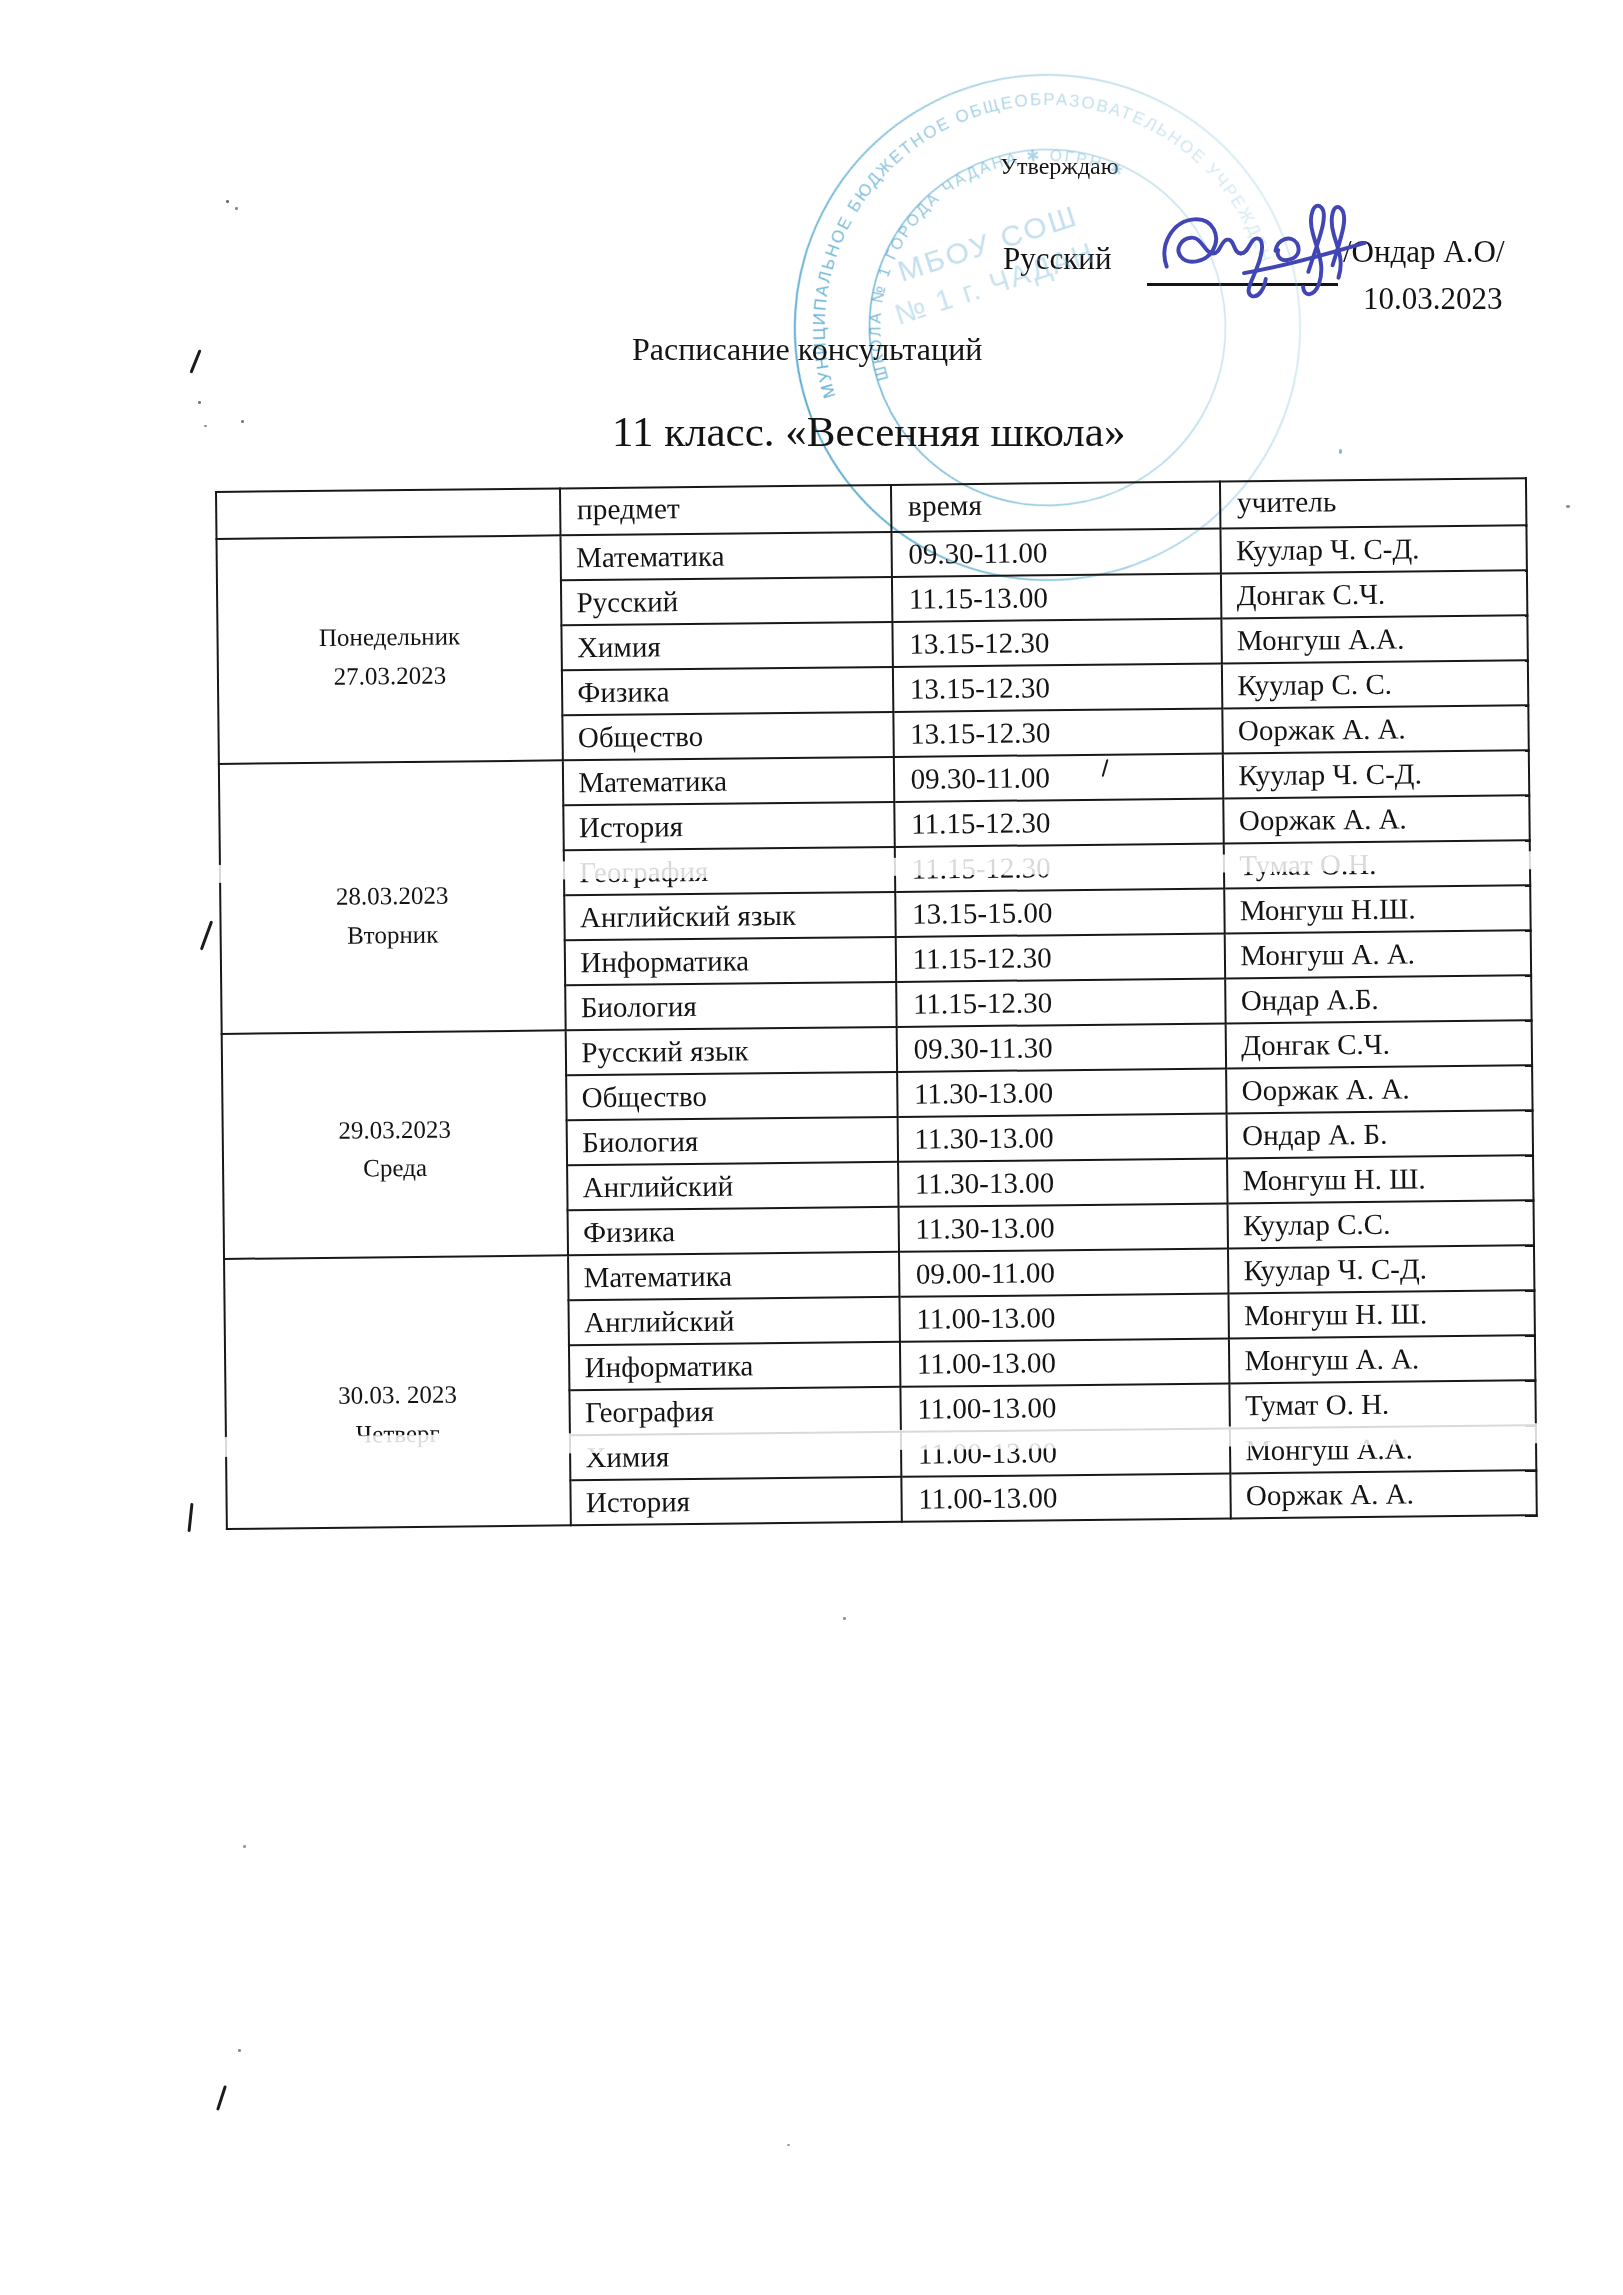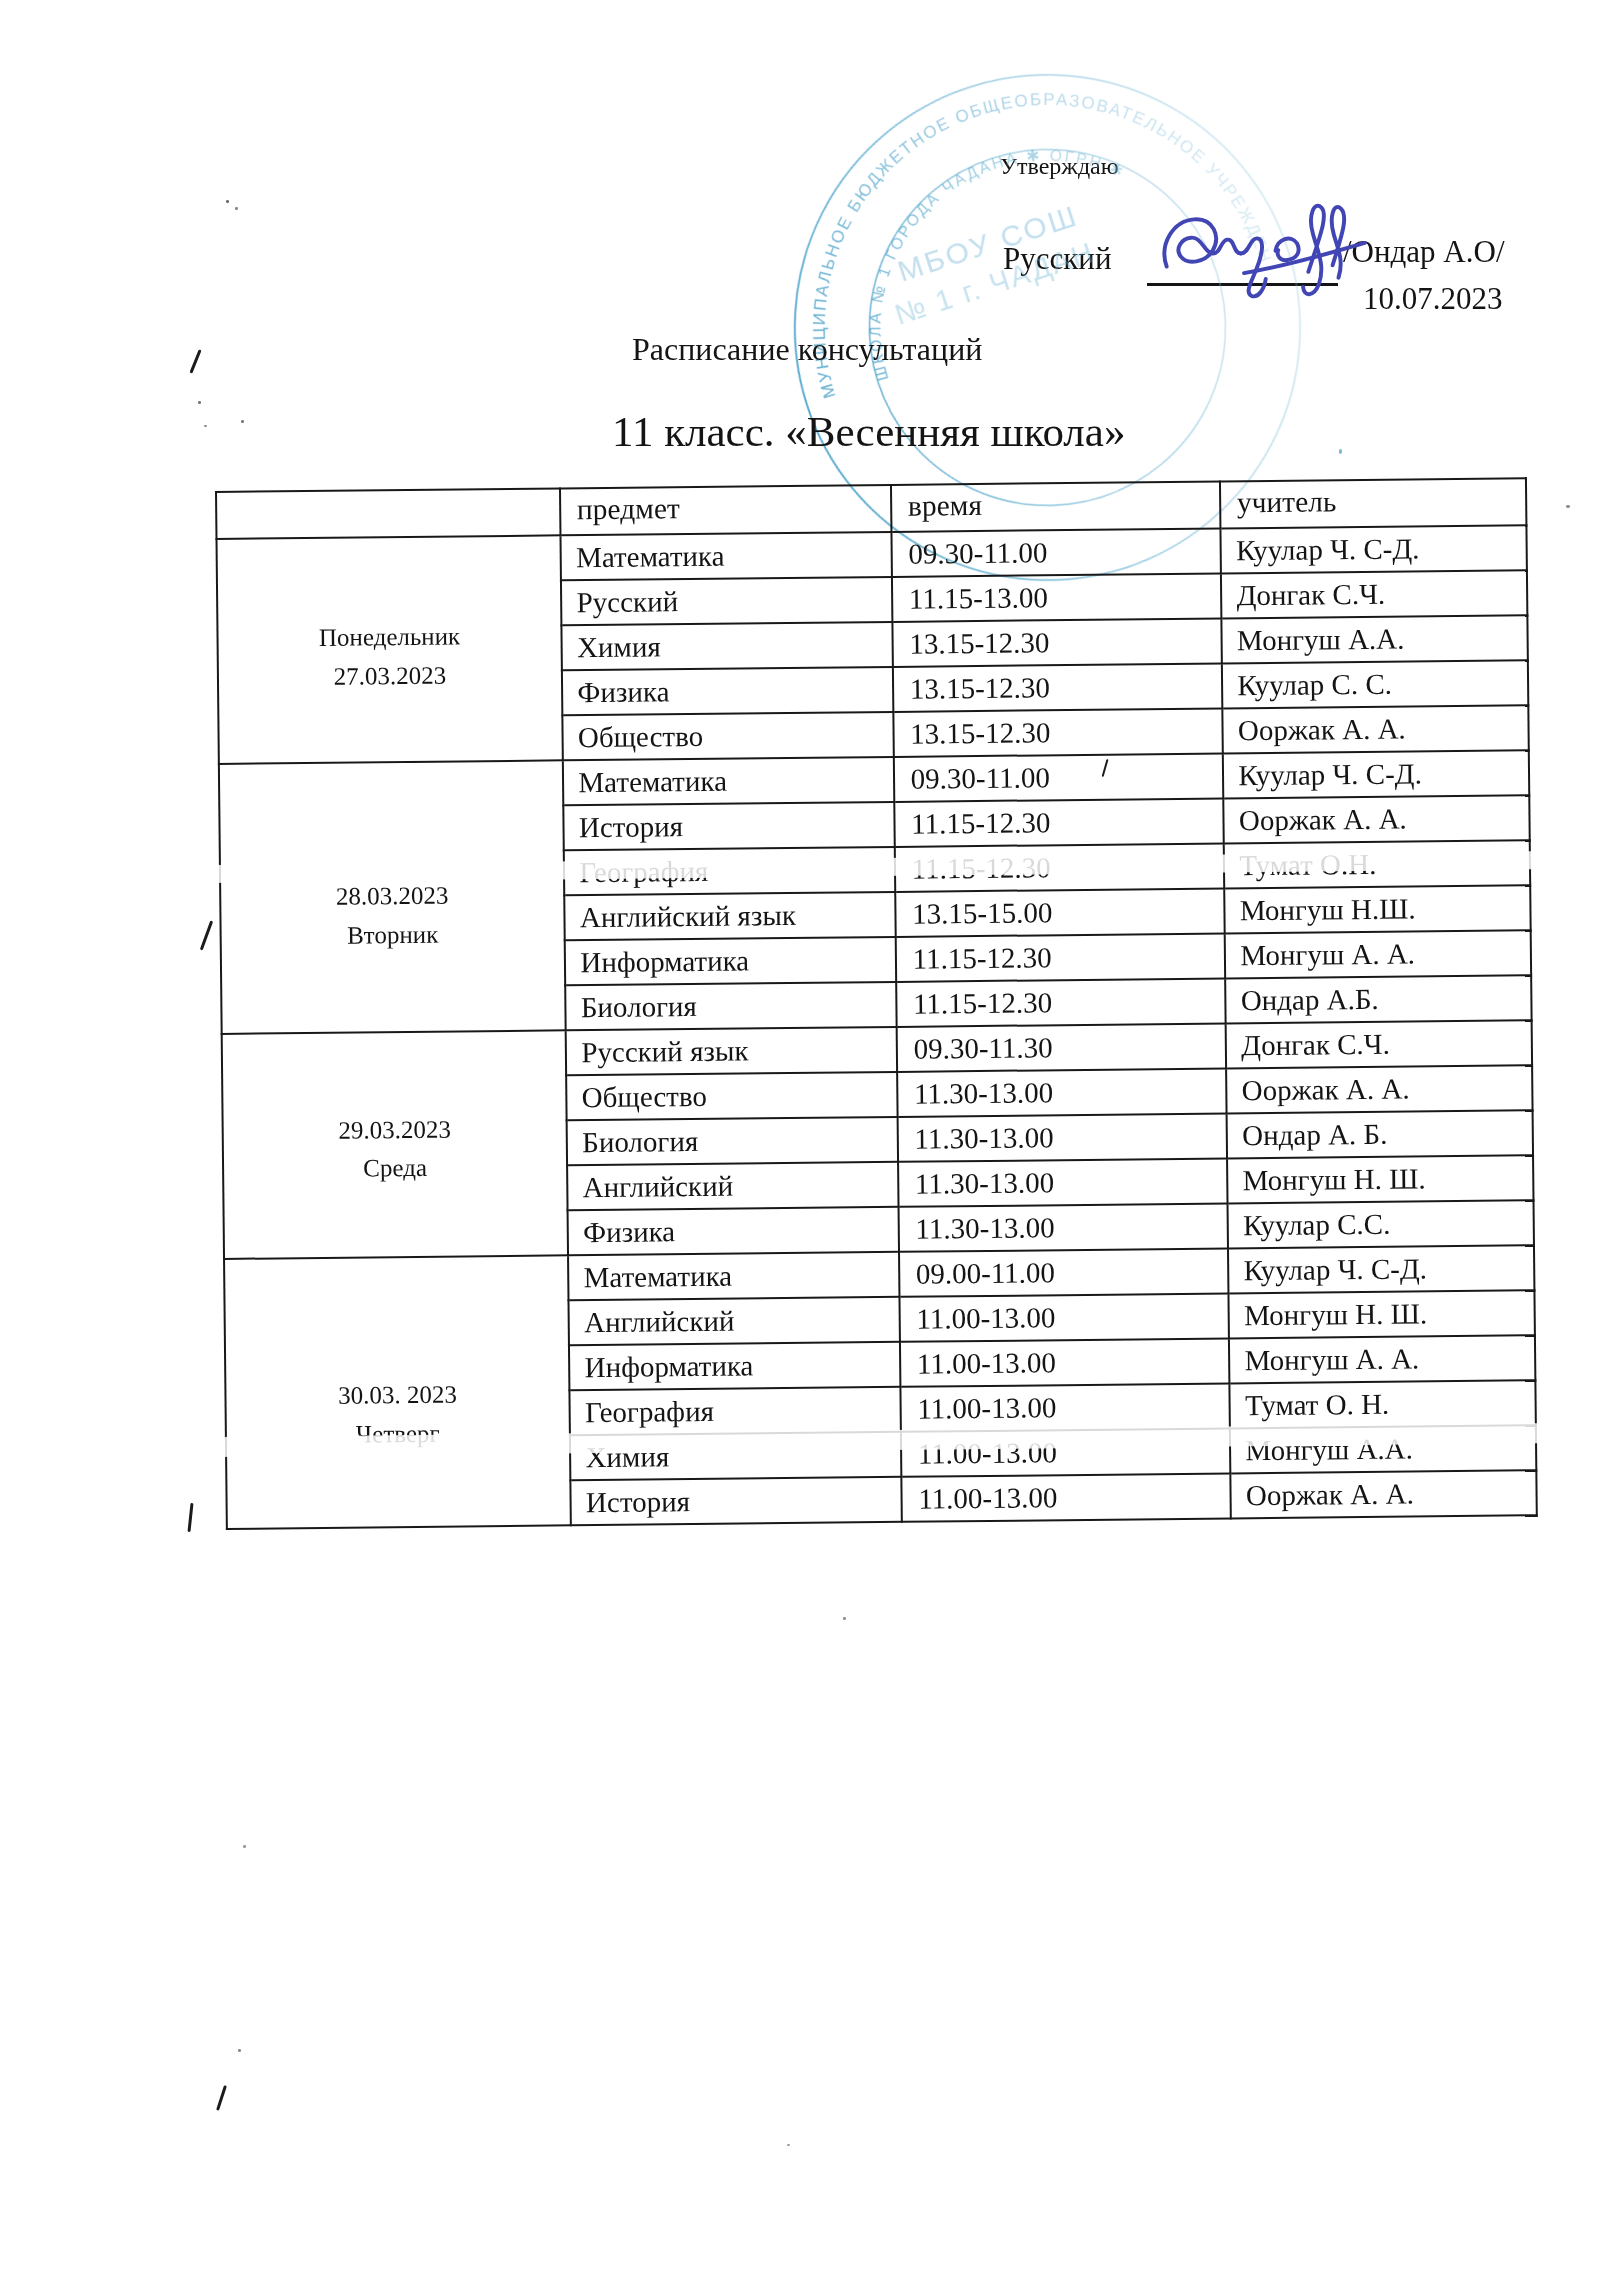--- a/index.html
+++ b/index.html
@@ -87,21 +87,21 @@
     <g fill="none" stroke="#4146b4" stroke-width="6" stroke-linecap="round" stroke-linejoin="round">
       <path d="M 30 112 C 18 78 40 42 72 40 C 101 38 113 66 100 88 C 89 105 62 111 51 96 C 43 85 52 69 67 68 C 84 66 87 92 101 92 C 112 92 112 73 122 71 C 134 69 131 92 143 92"></path>
       <path d="M 143 92 C 156 92 157 68 168 69 C 180 70 176 94 166 118 C 158 137 149 153 160 157 C 170 160 179 146 181 131"></path>
       <path d="M 196 88 C 199 69 220 63 229 77 C 235 90 228 100 214 102 C 203 104 197 95 200 87"></path>
       <path d="M 246 120 C 262 70 277 34 266 22 C 255 11 245 34 253 62 C 260 89 272 110 262 139 C 254 159 239 158 238 143"></path>
       <path d="M 283 110 C 297 64 307 36 296 24 C 285 13 277 36 285 64 C 292 87 300 104 292 129"></path>
       <path d="M 148 122 C 200 113 258 98 332 76"></path>
     </g>
   </svg>
   <div class="director-name">/Ондар А.О/</div>
-  <div class="approve-date">10.07.2023</div>
+  <div class="approve-date">10.03.2023</div>
 
   <div class="doc-title">Расписание консультаций</div>
   <div class="doc-subtitle">11 класс. «Весенняя школа»</div>
 
   <div class="table-wrap">
     <table class="sched" id="sched-table">
       <colgroup>
         <col style="width:344px">
           <col style="width:331px">
           <col style="width:329px">

